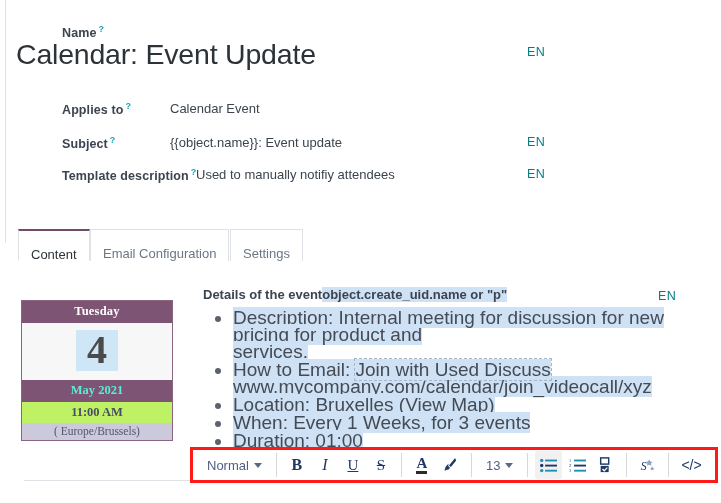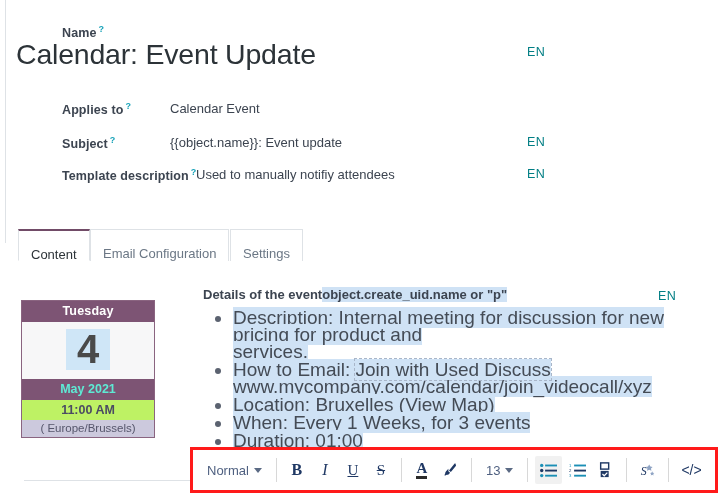--- a/index.html
+++ b/index.html
@@ -123,24 +123,24 @@
   }
   #content-lang {
     position: absolute; left: 640px; top: 27px;
   }
 
   
   .datecard {
     position: absolute;
     left: 21px;
     top: 38px;
-    width: 134px;
+    width: 152px;
     border: 1px solid #8a6480;
     box-sizing: border-box;
-    font-family: Liberation Sans, sans-serif;
+    font-family: Liberation Serif, serif;
     text-align: center;
   }
   .dc-weekday {
     background: #7d5474;
     color: #ffffff;
     font-weight: bold;
     font-size: 12.5px;
     padding: 3px 0 4px;
     letter-spacing: .2px;
   }
@@ -228,21 +228,21 @@
     height: 1px;
     background: #dee2e6;
   }
 
   
   .toolbar-wrap {
     position: absolute;
     left: 190px;
     top: 447px;
     width: 528px;
-    height: 46px;
+    height: 36px;
     border: 3px solid #ff1a1a;
     box-sizing: border-box;
     background: #ffffff;
   }
   .toolbar {
     position: absolute;
     inset: 0;
     display: flex;
     align-items: center;
     padding: 0 6px;

